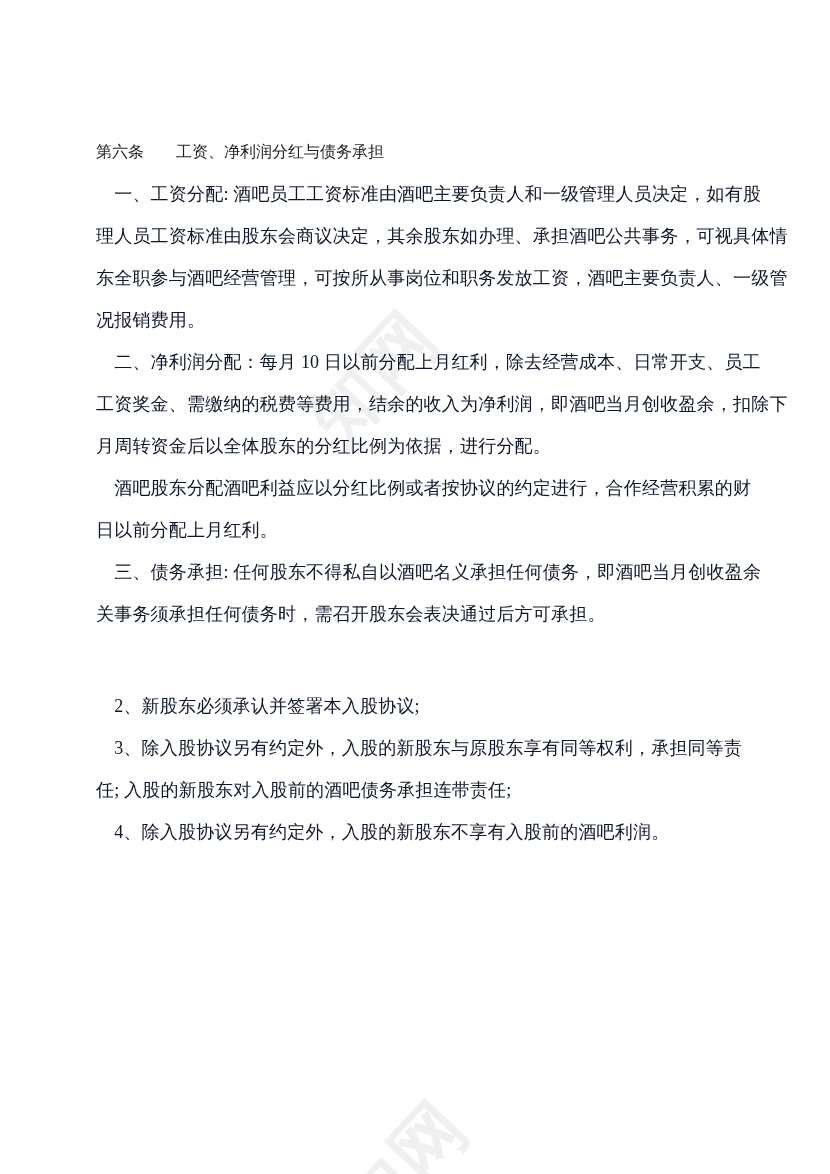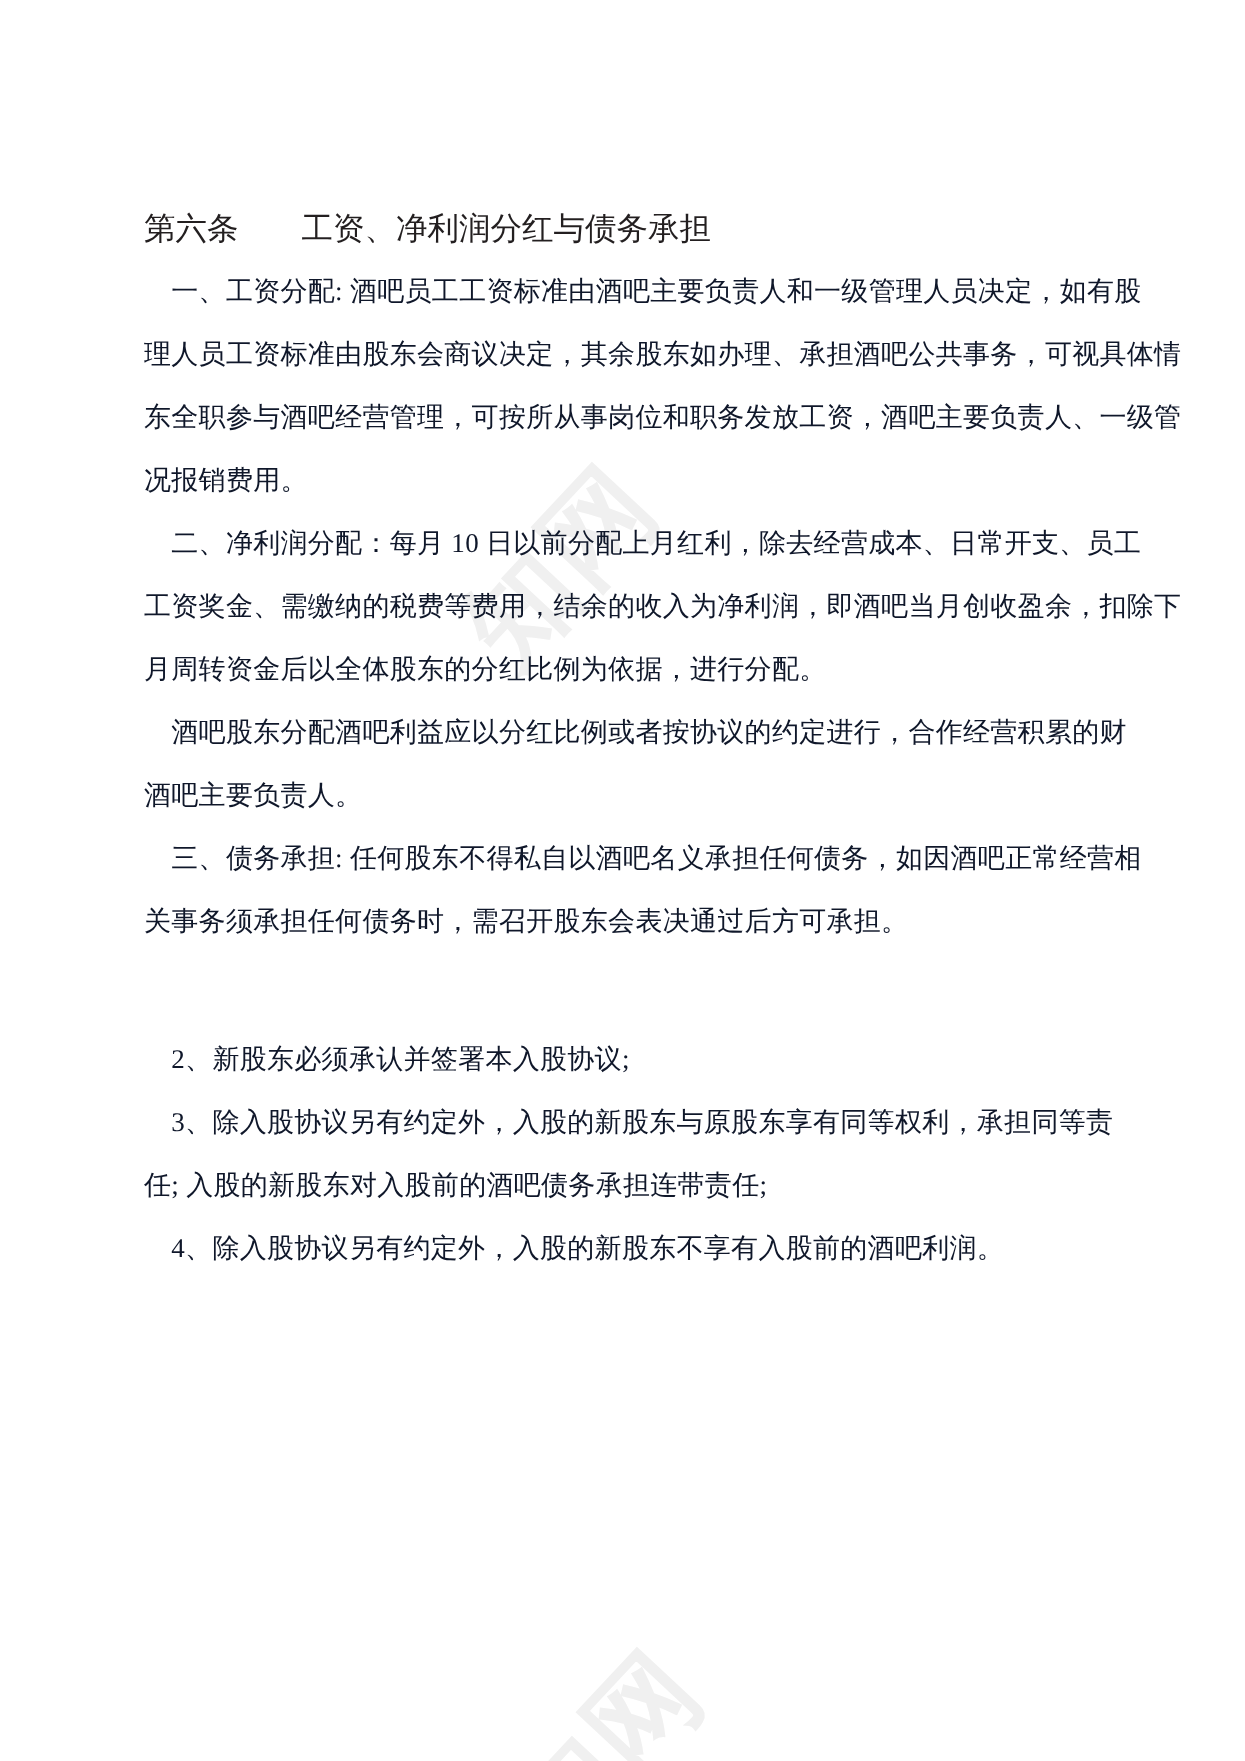--- a/index.html
+++ b/index.html
@@ -56,21 +56,21 @@
 
   .line {
     color: #0f172a;
     font-size: 18px;
     line-height: 42px;
     letter-spacing: 0.2px;
     white-space: pre;
   }
 
   .heading {
-    font-size: 21px;
+    font-size: 16px;
     line-height: 42px;
     color: #231f20;
     white-space: pre;
   }
   .spacer-lg { height: 50px; }
 
   
   .top-pad { height: 131px; }
 </style>
 </head>
@@ -94,25 +94,25 @@
     </div>
 
     <div>
       <div class="line">　二、净利润分配：每月 10 日以前分配上月红利，除去经营成本、日常开支、员工</div>
       <div class="line">工资奖金、需缴纳的税费等费用，结余的收入为净利润，即酒吧当月创收盈余，扣除下</div>
       <div class="line">月周转资金后以全体股东的分红比例为依据，进行分配。</div>
     </div>
 
     <div>
       <div class="line">　酒吧股东分配酒吧利益应以分红比例或者按协议的约定进行，合作经营积累的财</div>
-      <div class="line">酒吧主要负责人。</div>
+      <div class="line">日以前分配上月红利。</div>
     </div>
 
     <div>
-      <div class="line">　三、债务承担: 任何股东不得私自以酒吧名义承担任何债务，如因酒吧正常经营相</div>
+      <div class="line">　三、债务承担: 任何股东不得私自以酒吧名义承担任何债务，即酒吧当月创收盈余</div>
       <div class="line">关事务须承担任何债务时，需召开股东会表决通过后方可承担。</div>
     </div>
 
     <div class="spacer-lg"></div>
 
 
 
 
     <div>
       <div class="line">　2、新股东必须承认并签署本入股协议;</div>

